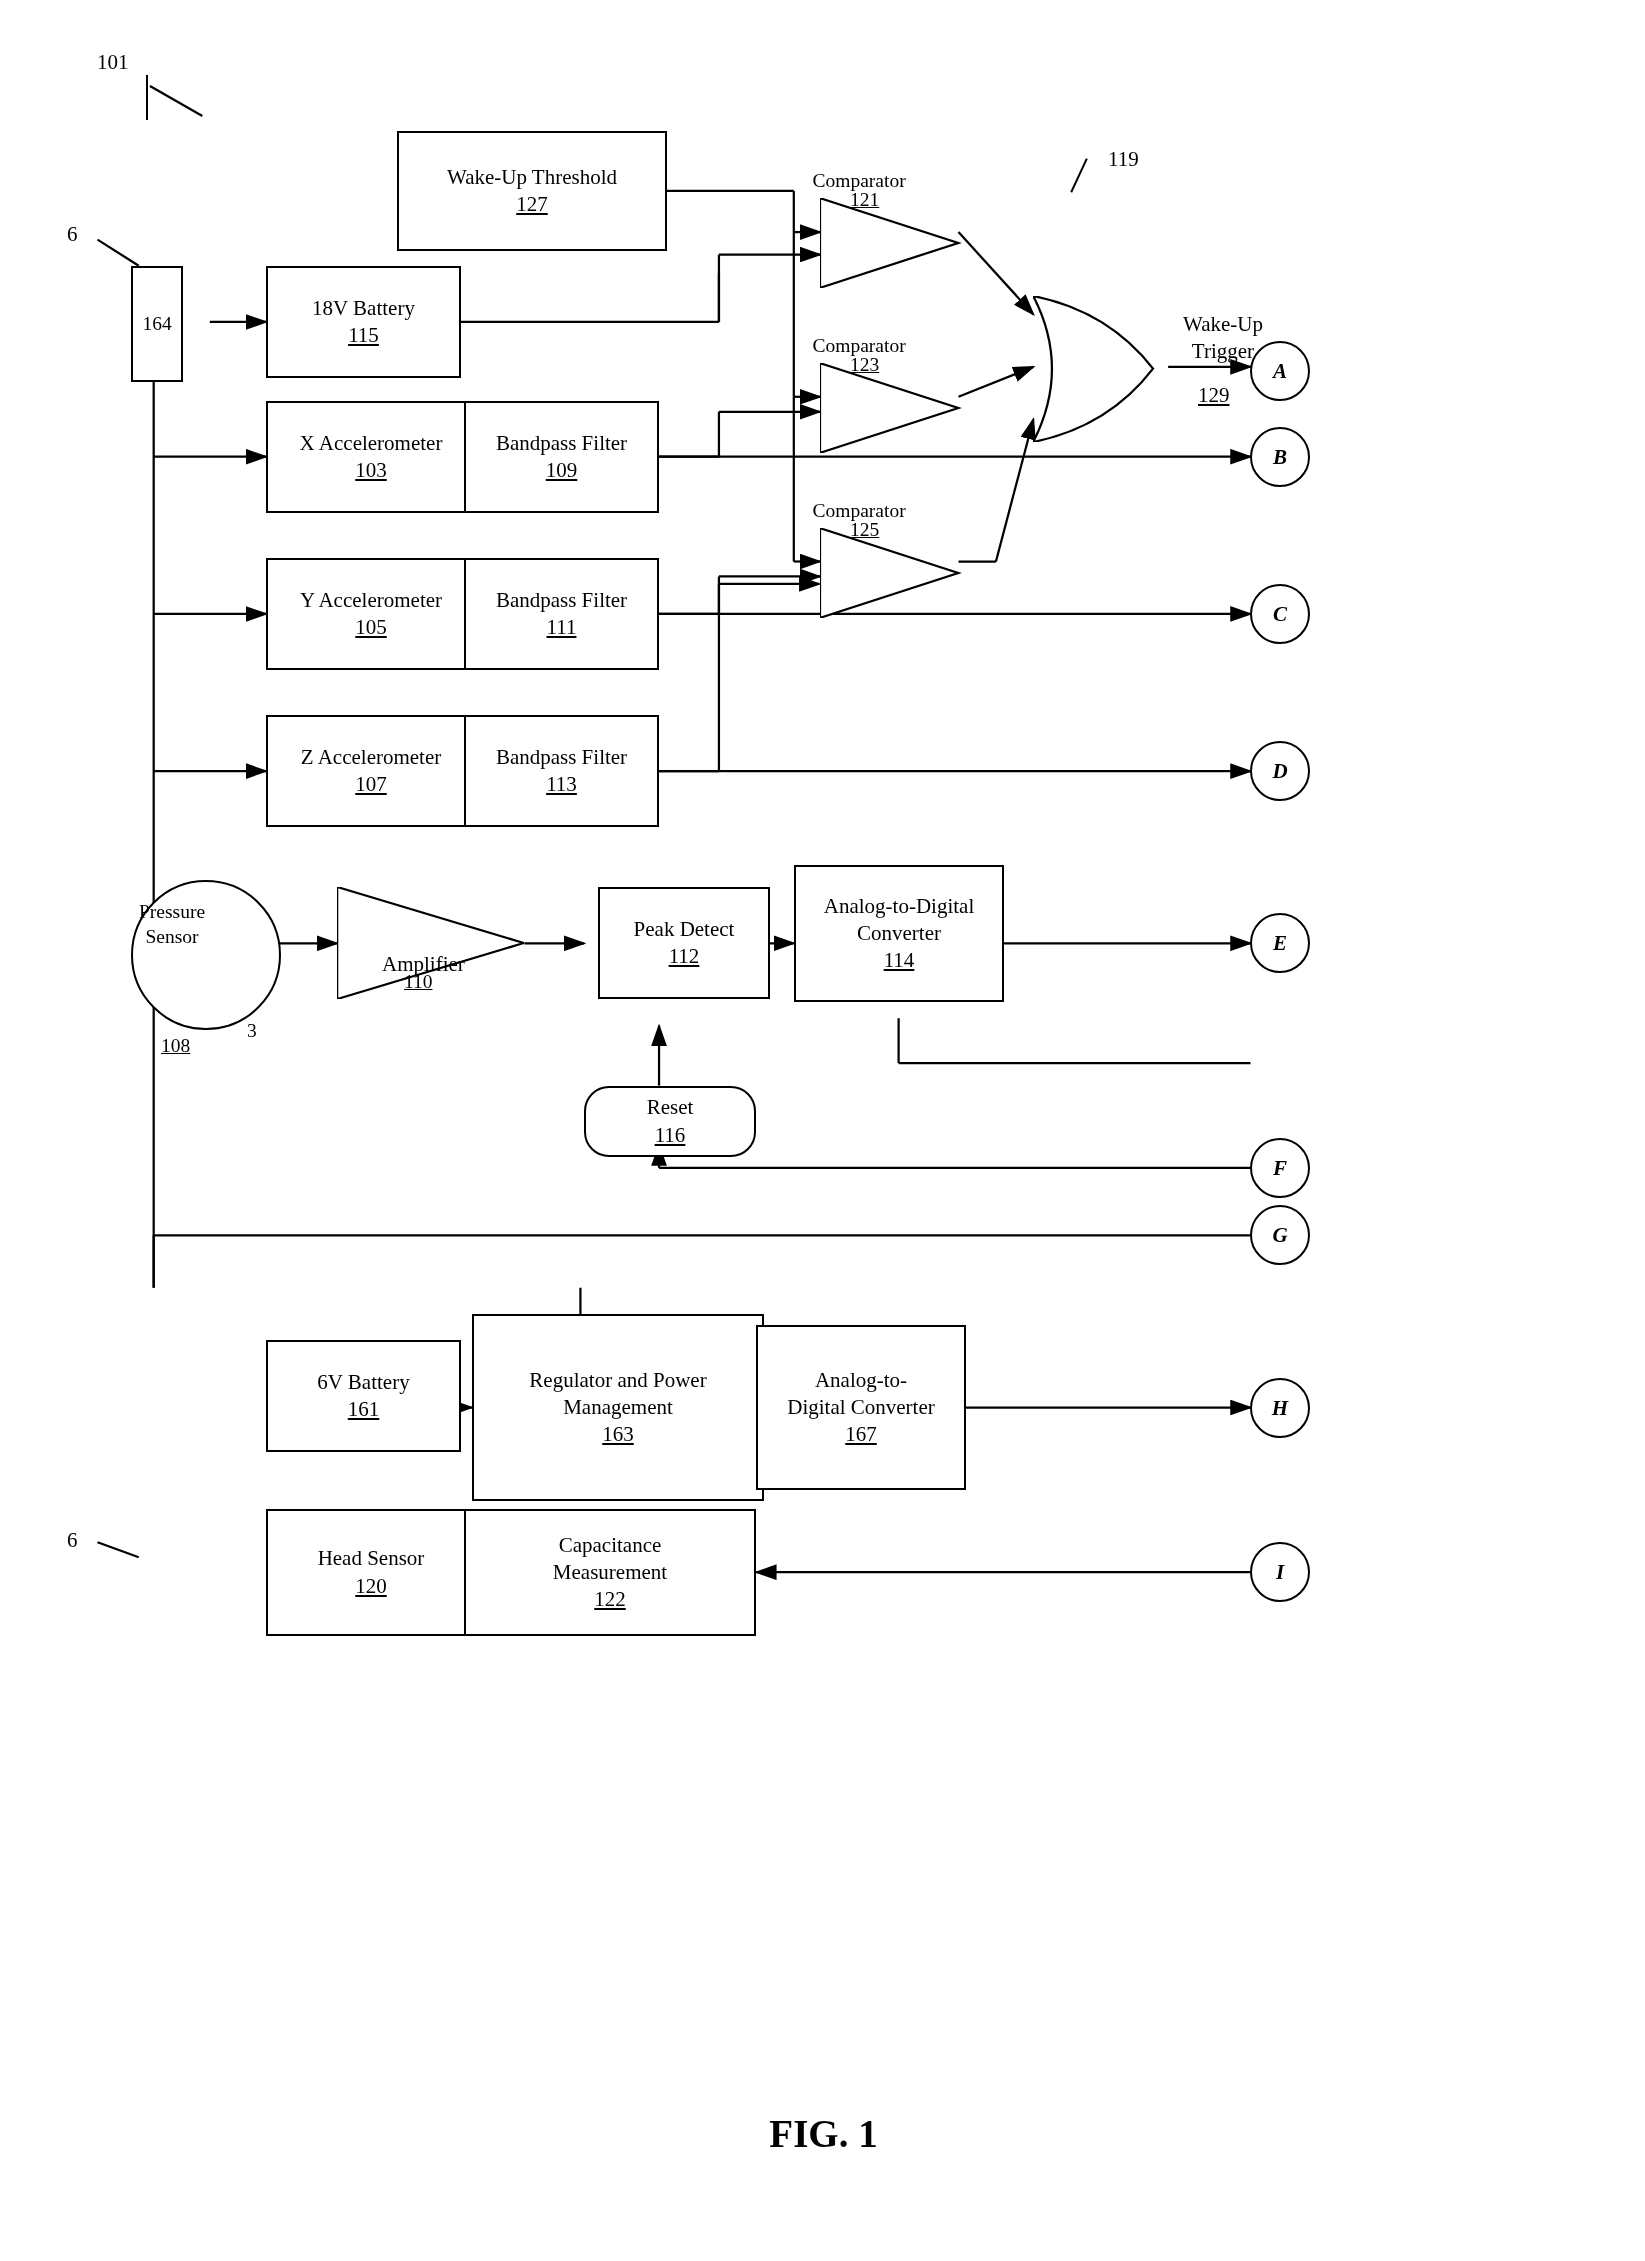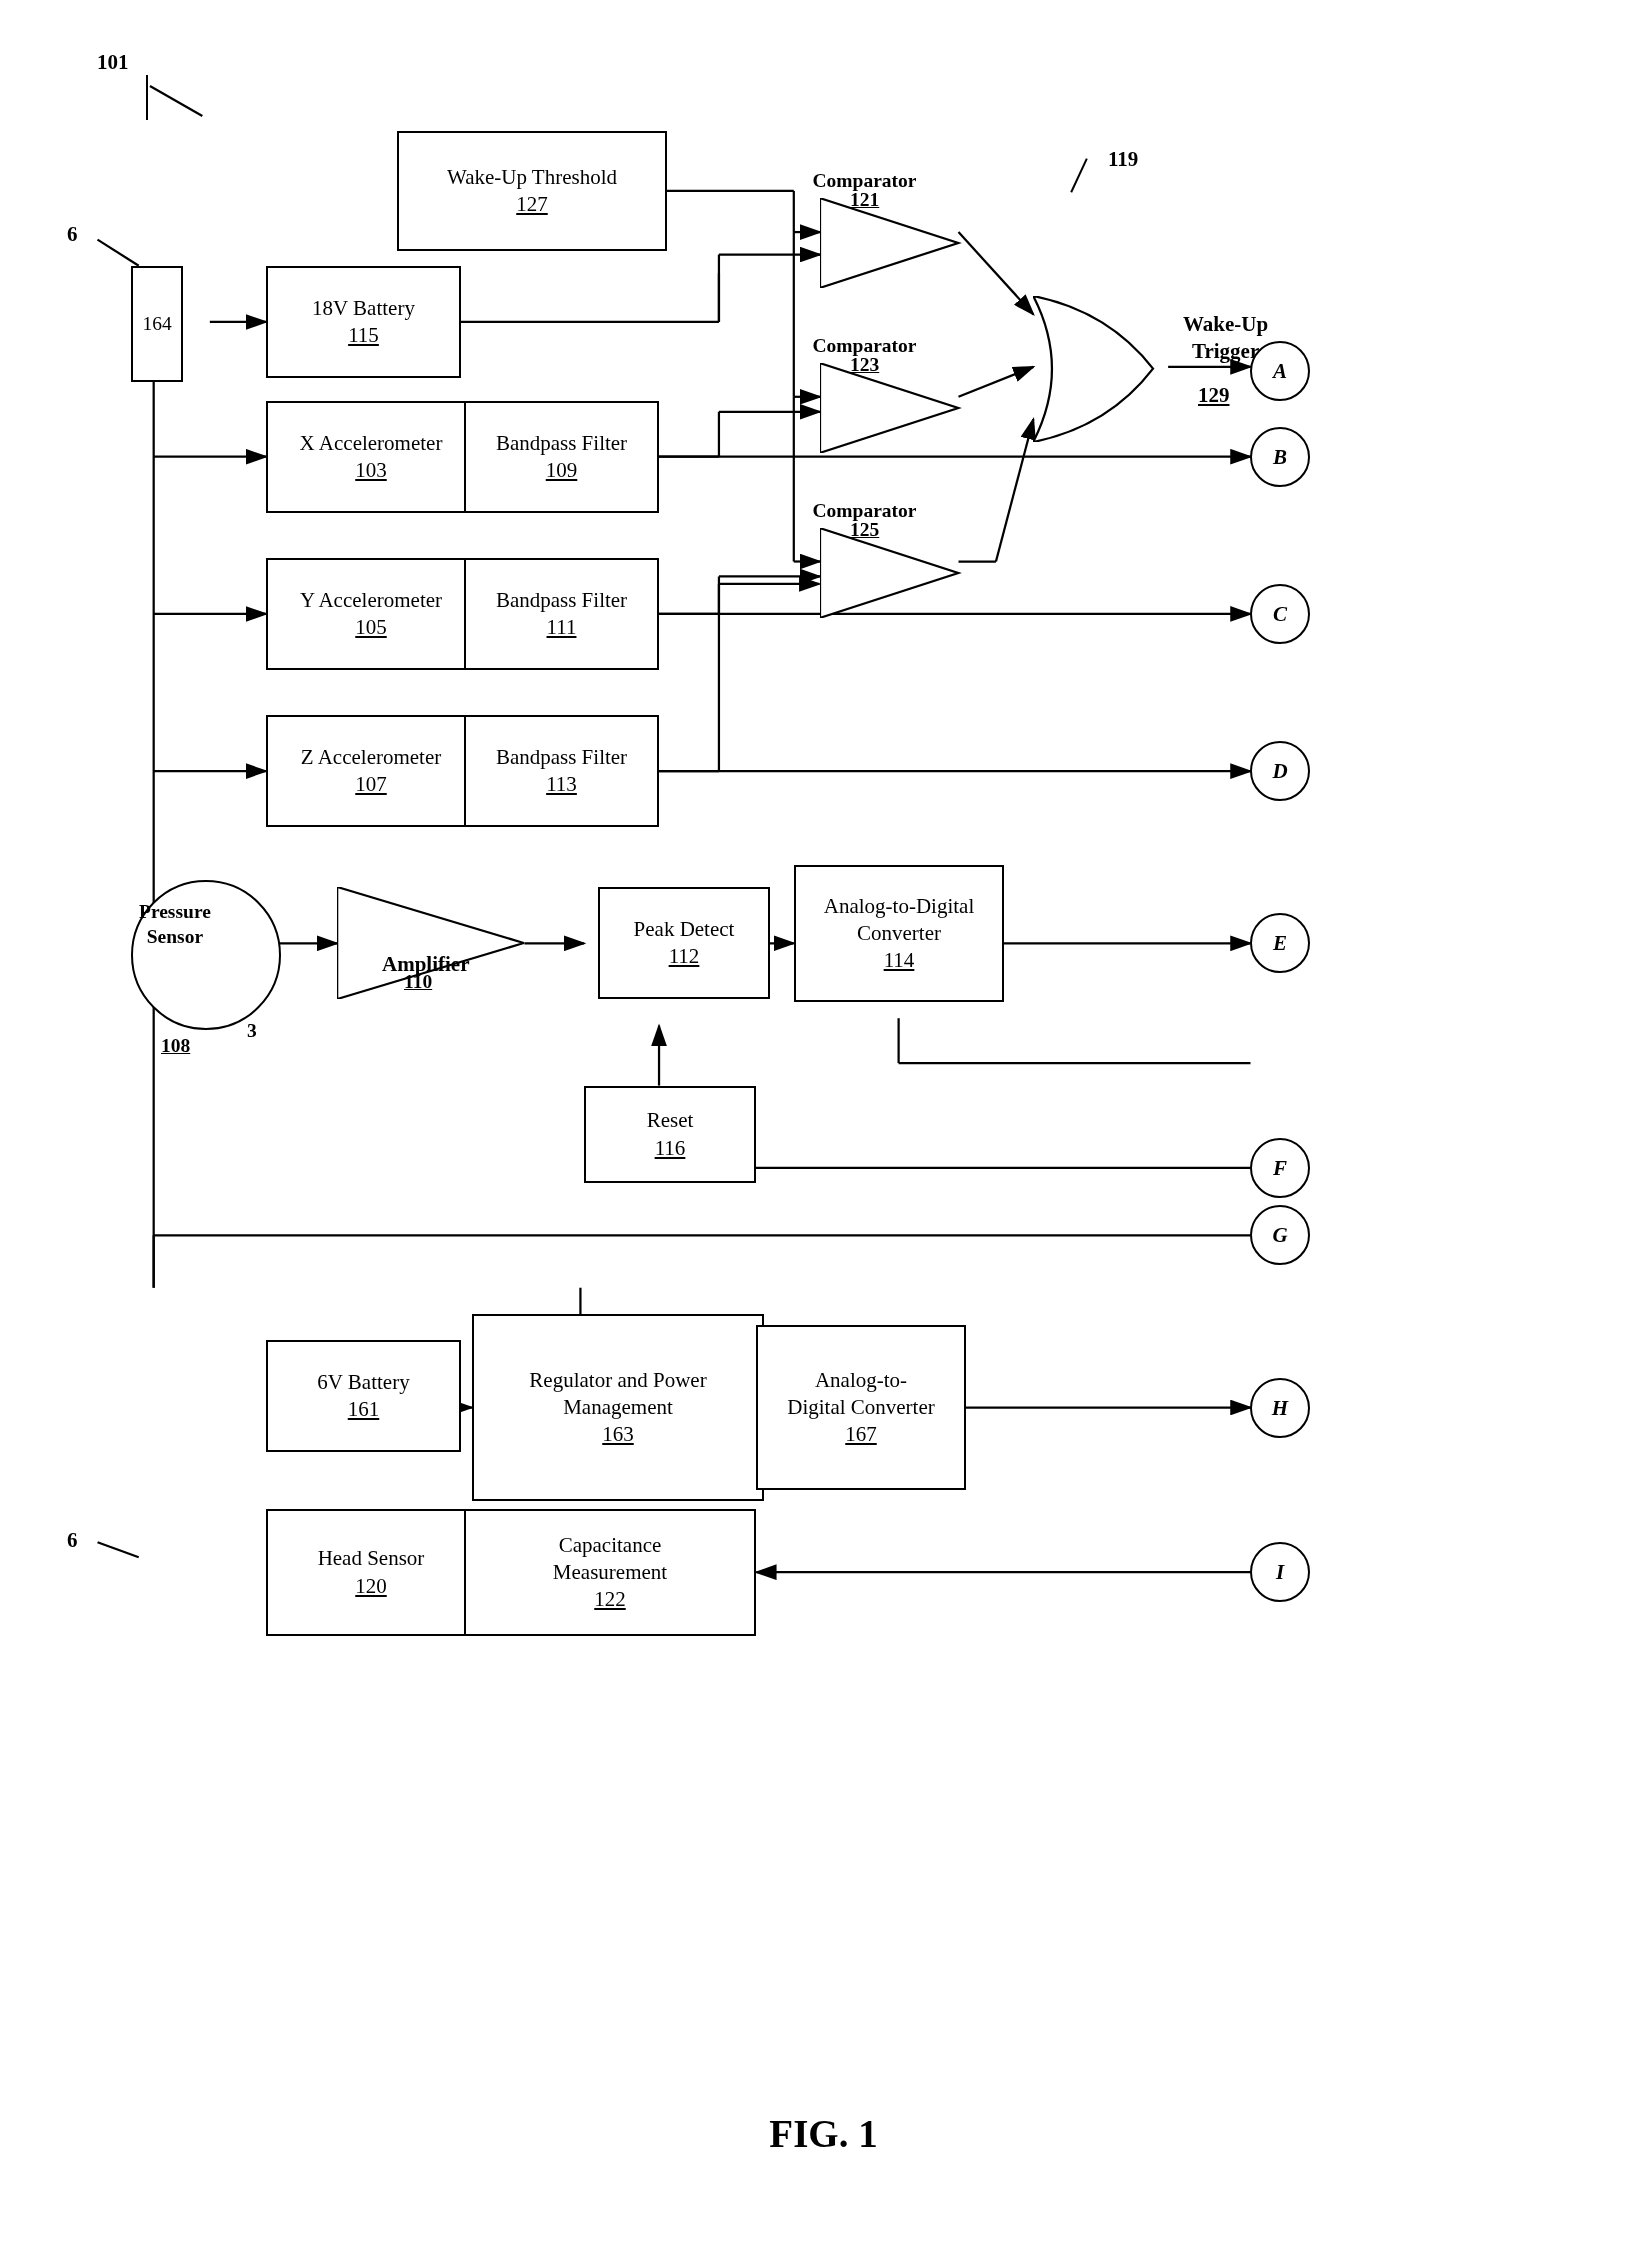--- a/index.html
+++ b/index.html
@@ -30,21 +30,20 @@
       line-height: 1.3;
     }
     .block u {
       text-decoration: underline;
     }
     .label {
       position: absolute;
       font-size: 21px;
       text-align: center;
       line-height: 1.3;
-      font-weight: bold;
     }
     .circle-node {
       position: absolute;
       border: 2.2px solid #000;
       border-radius: 50%;
       background: #fff;
       display: flex;
       align-items: center;
       justify-content: center;
       font-size: 21px;
@@ -288,21 +287,21 @@
     </svg>
     <div class="label" style="left:45px; top:64px; font-size:21px;">Amplifier</div>
     <div class="label" style="left:67px; top:82px; font-size:19.5px;"><u>110</u></div>
   </div>
 
   <div class="block" style="left:584px; top:887px; width:172px; height:112px;margin-left:14px;">
     <span>Peak Detect</span>
     <u><span>112</span></u>
   </div>
 
-  <div class="block" style="left:584px; top:1086px; width:172px; height:97px;">
+  <div class="block" style="left:584px; top:1086px; width:172px; height:71px;border-radius:25px;">
     <span>Reset</span>
     <u><span>116</span></u>
   </div>
 
   <div class="block" style="left:794px; top:865px; width:210px; height:137px;">
     <span>Analog-to-Digital</span>
     <span>Converter</span>
     <u><span>114</span></u>
   </div>
 

